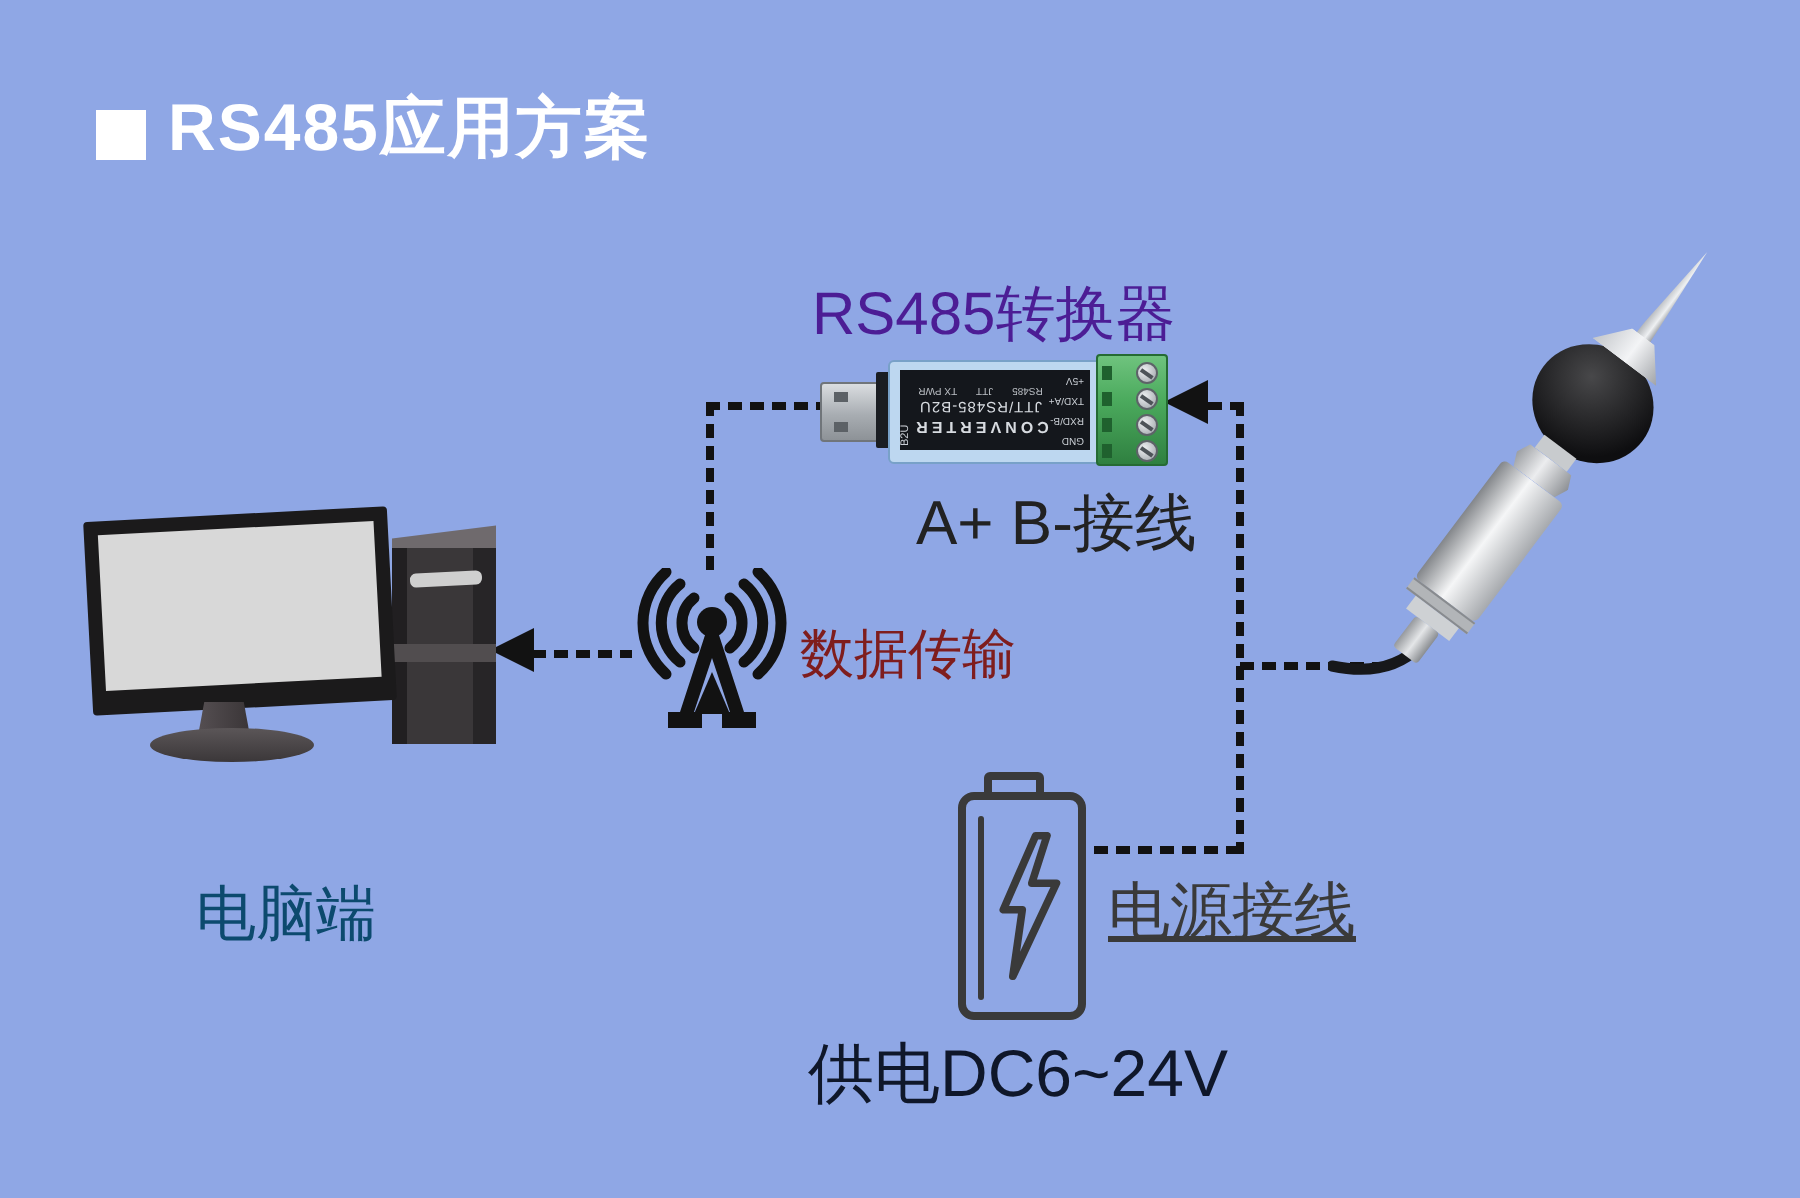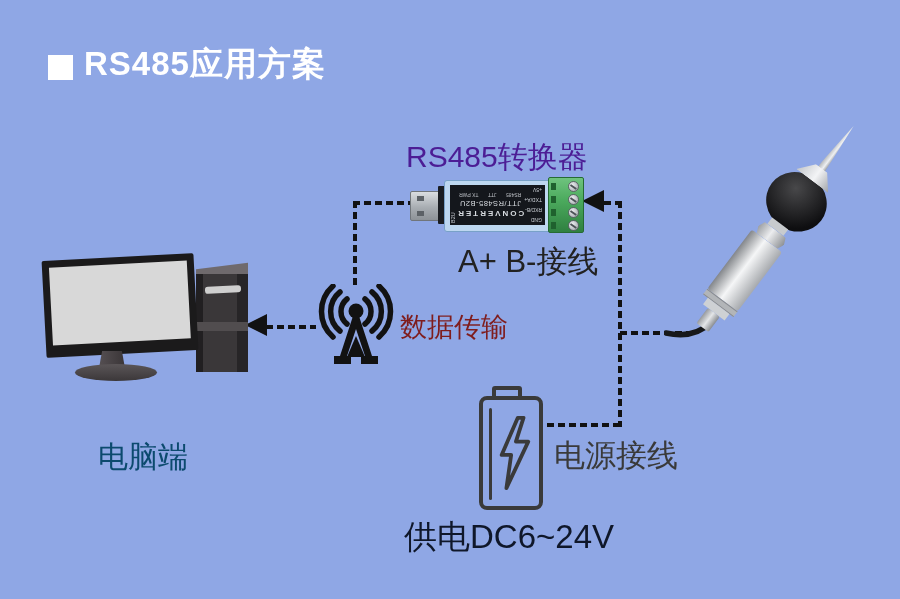--- a/index.html
+++ b/index.html
@@ -12,21 +12,21 @@
 
   
   .title-bullet { left:48px; top:55px; width:25px; height:25px; background:#ffffff; }
   .page-title { left:84px; top:42px; font-size:33px; font-weight:700; color:#ffffff; letter-spacing:1px; }
 
   
   .conv-heading { left:406px; top:137px; font-size:30px; color:#4c1d95; }
   .wiring-label { left:458px; top:241px; font-size:31px; color:#222222; }
   .data-label   { left:400px; top:309px; font-size:27px; color:#7f1d1d; }
   .pc-label     { left:98px;  top:394px; font-size:30px; color:#0c4a6e;margin-top:43px; }
-  .power-label  { left:554px; top:435px; font-size:31px; color:#3a3a3a; }
+  .power-label  { left:554px; top:435px; font-size:31px; color:#3a3a3a;text-decoration:underline; }
   .supply-label { left:404px; top:515px; font-size:33px; color:#0f172a; }
 
   
   .dash-h { height:4px; background:repeating-linear-gradient(90deg,#121212 0 7px,transparent 7px 11px); }
   .dash-v { width:4px;  background:repeating-linear-gradient(180deg,#121212 0 7px,transparent 7px 11px); }
   .arrow-left { width:0; height:0; border-top:11px solid transparent; border-bottom:11px solid transparent; border-right:22px solid #121212; }
 
   .dash-usb-h    { left:353px; top:201px; width:60px; }
   .dash-left-v   { left:353px; top:201px; height:84px; }
   .dash-pc-h     { left:266px; top:325px; width:50px; }

